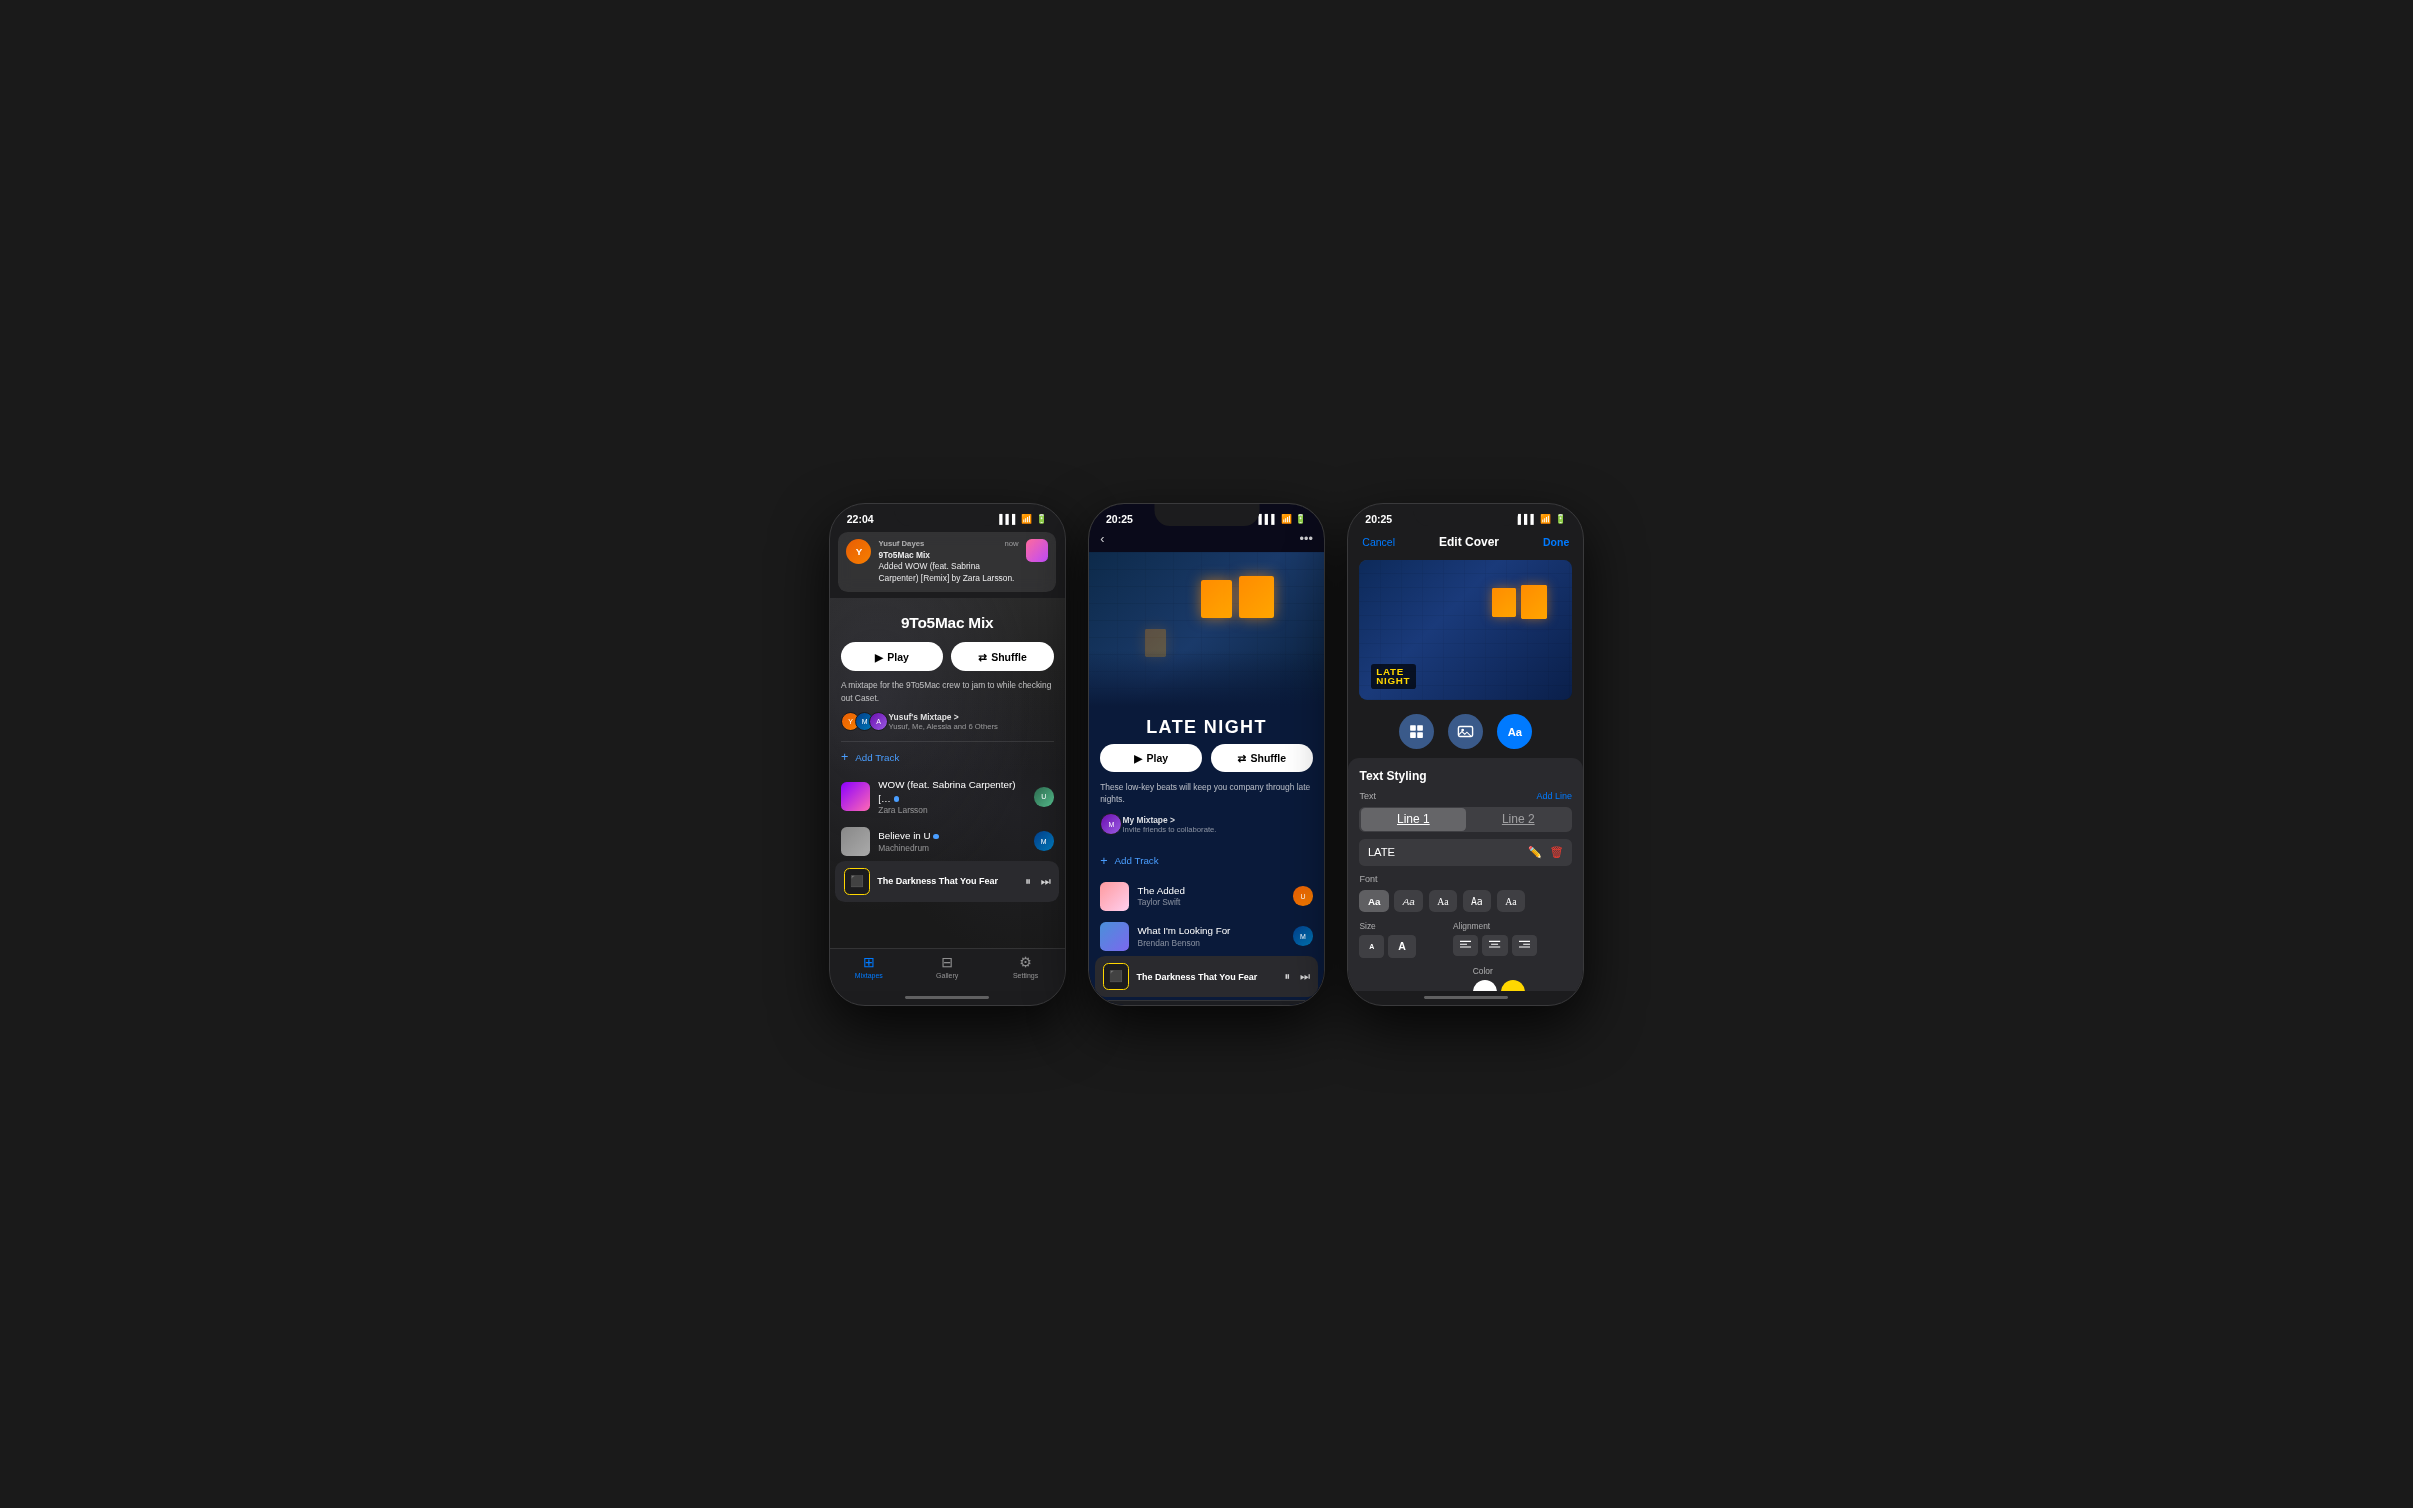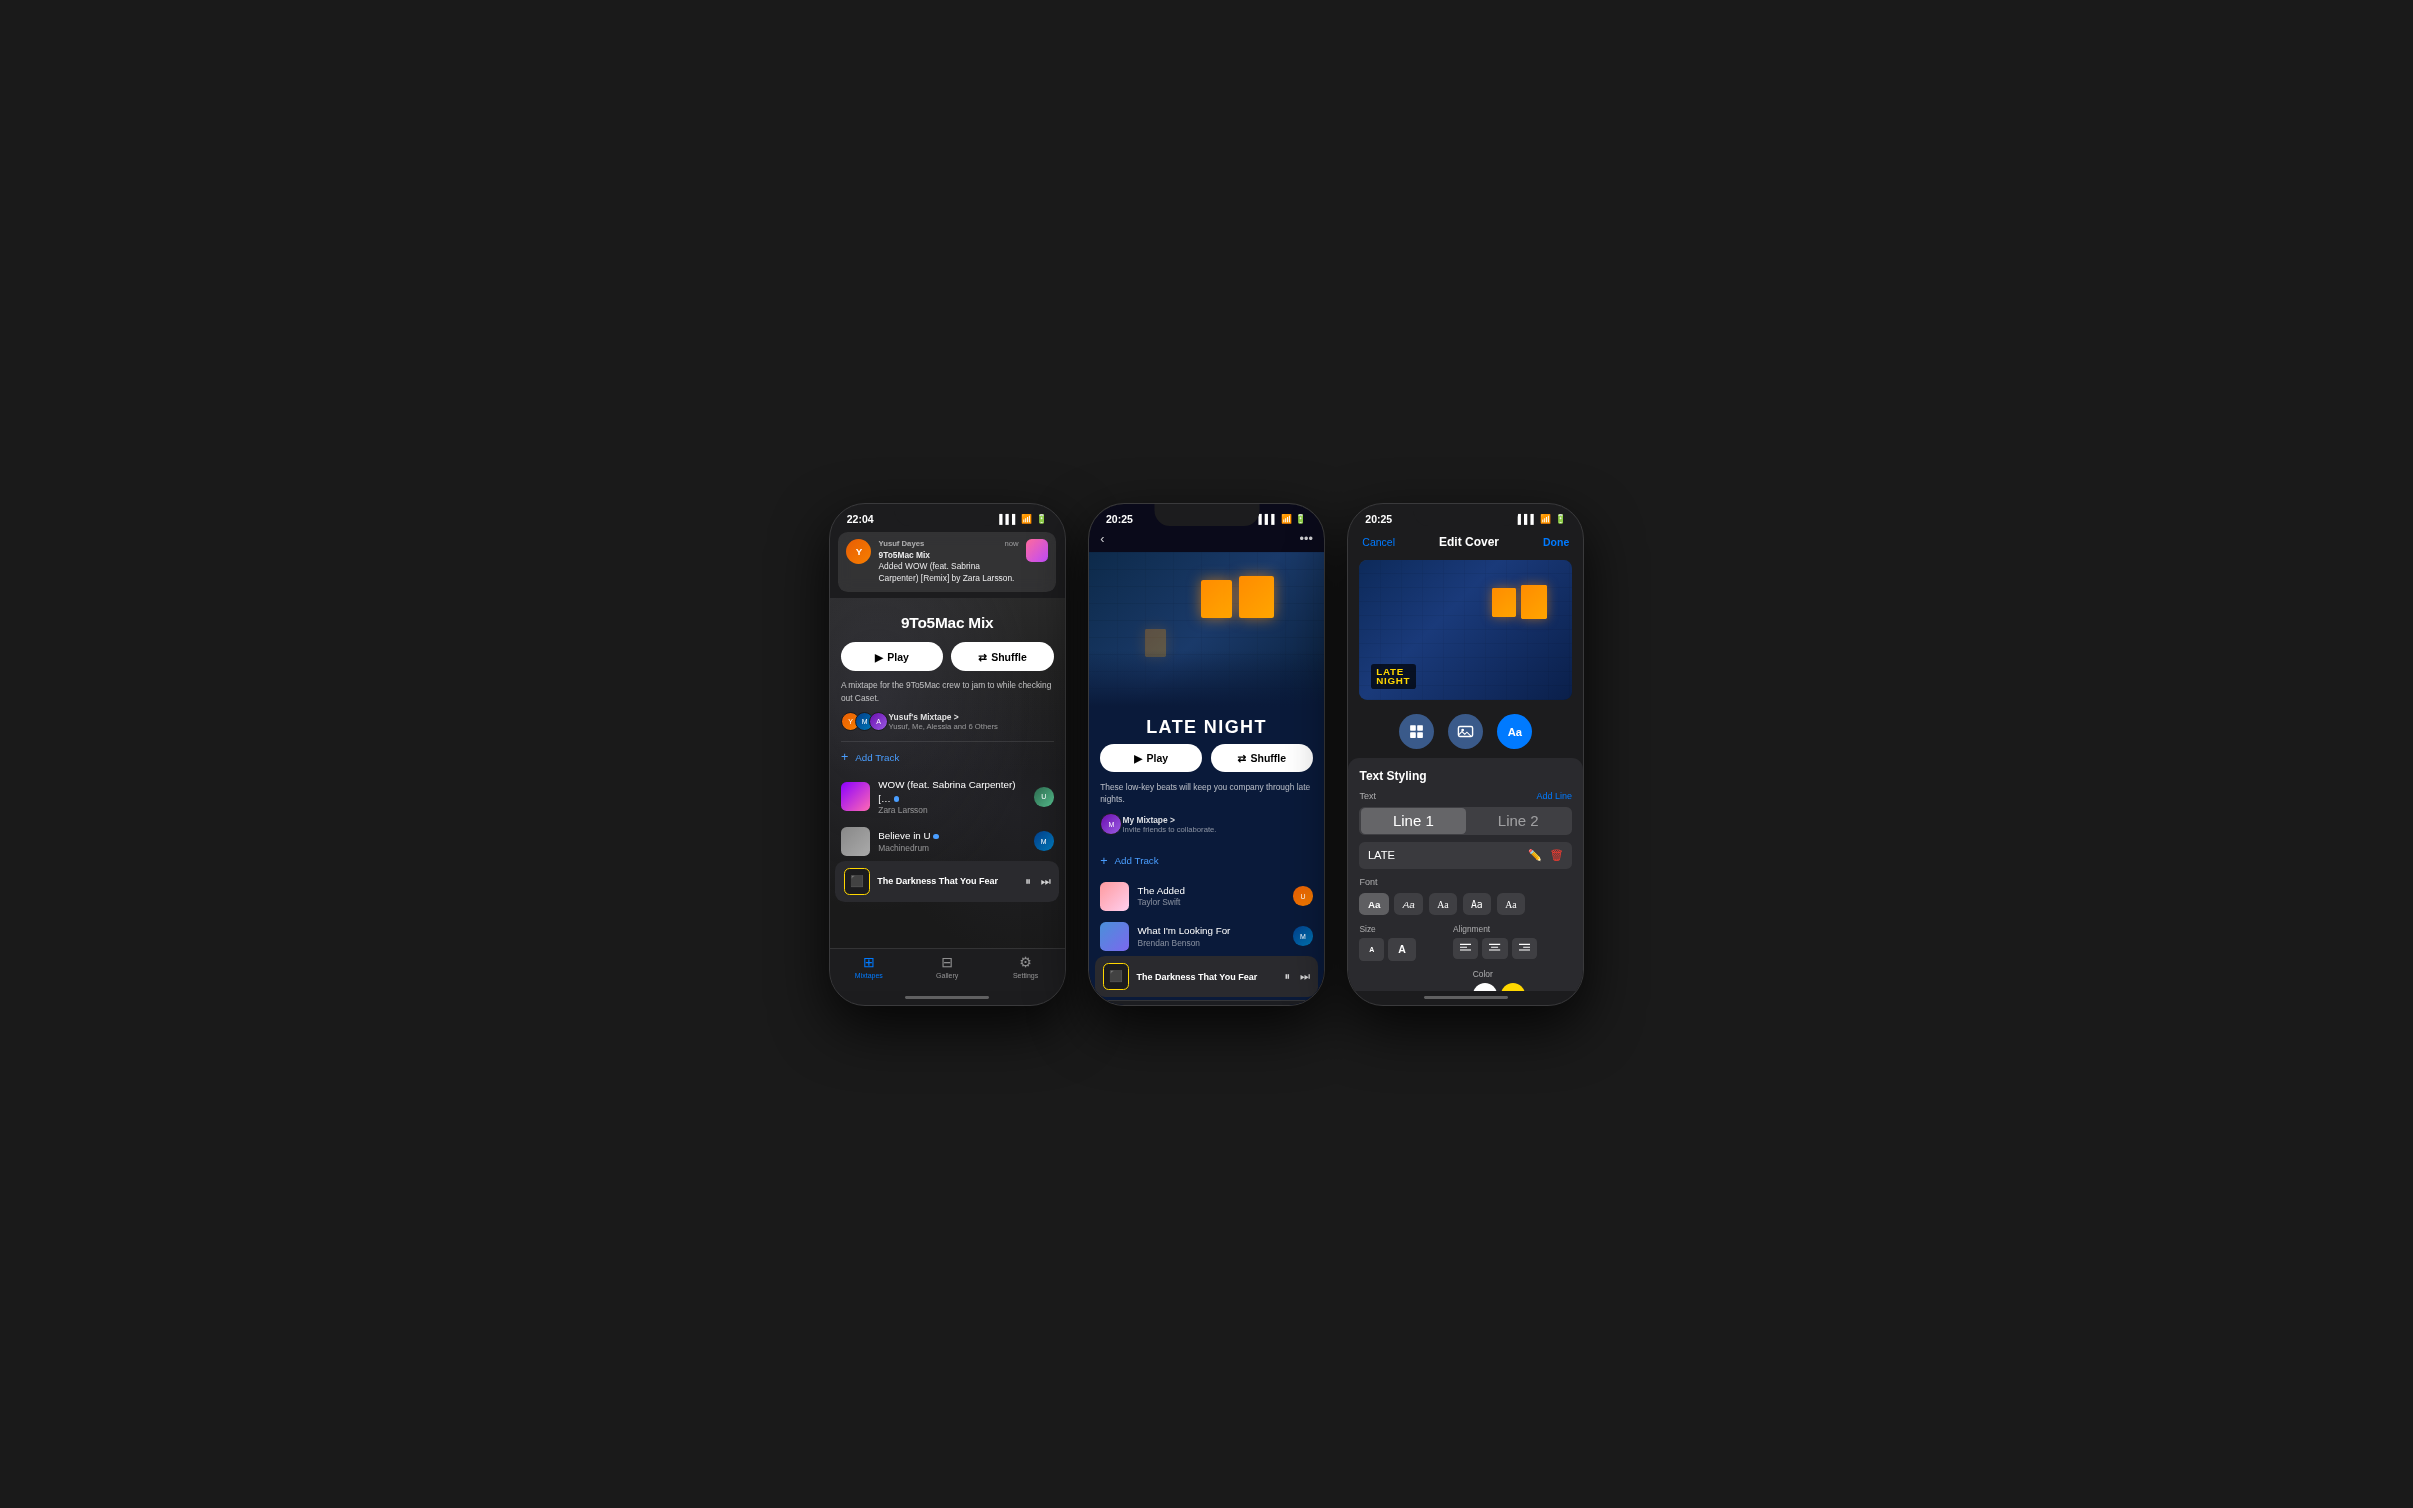--- a/index.html
+++ b/index.html
@@ -373,26 +373,27 @@
     .line-tabs {
       display: flex;
       background: rgba(255,255,255,0.1);
       border-radius: 5.6px;
       padding: 1.4px;
       margin-bottom: 7px;
     }
     .line-tab {
       flex: 1;
       padding: 4.2px;
-      font-size: 15px;
+      font-size: 12px;
       font-weight: 500;
       border-radius: 4.2px;
       cursor: pointer;
       border: none;
       background: transparent;
+      text-decoration: underline;
     }
     .line-tab.active { background: rgba(255,255,255,0.2); color: white; }
     .line-tab.inactive { color: rgba(255,255,255,0.5); }
     .text-input-row {
       display: flex;
       align-items: center;
       background: rgba(255,255,255,0.08);
       border-radius: 5.6px;
       padding: 7px 8.4px;
       margin-bottom: 8.4px;

